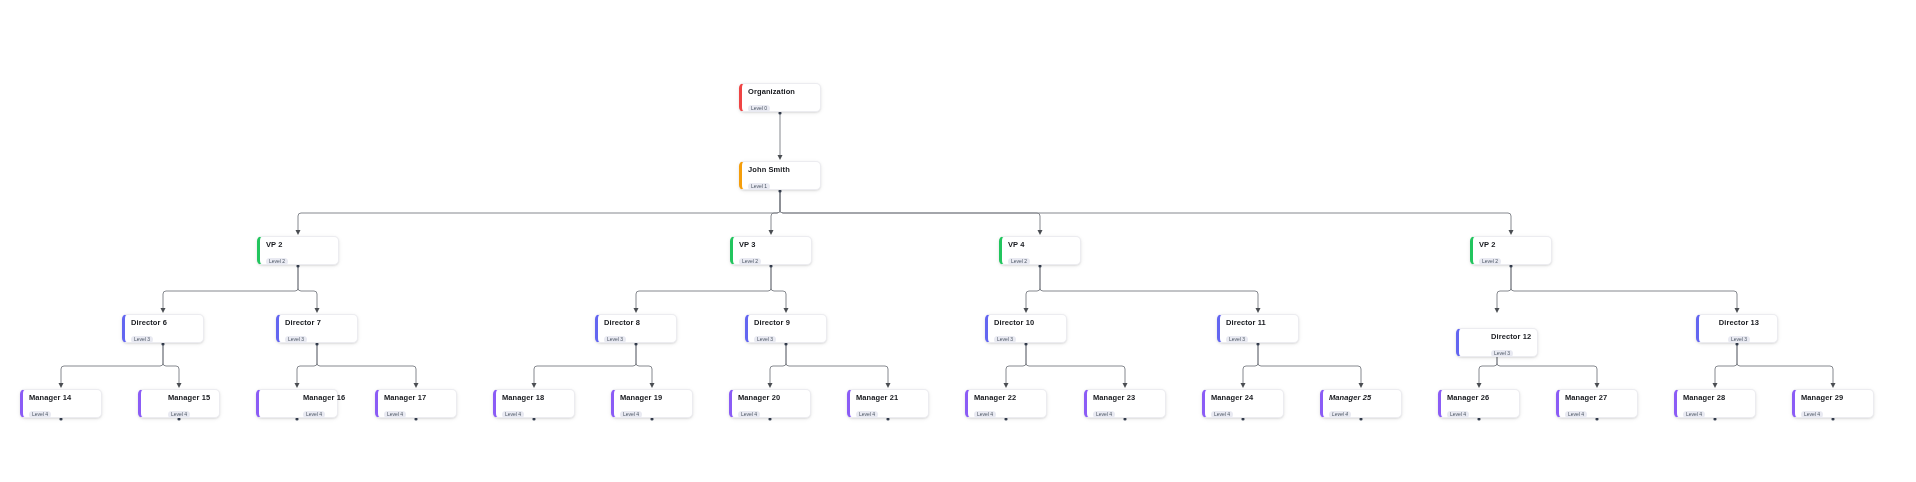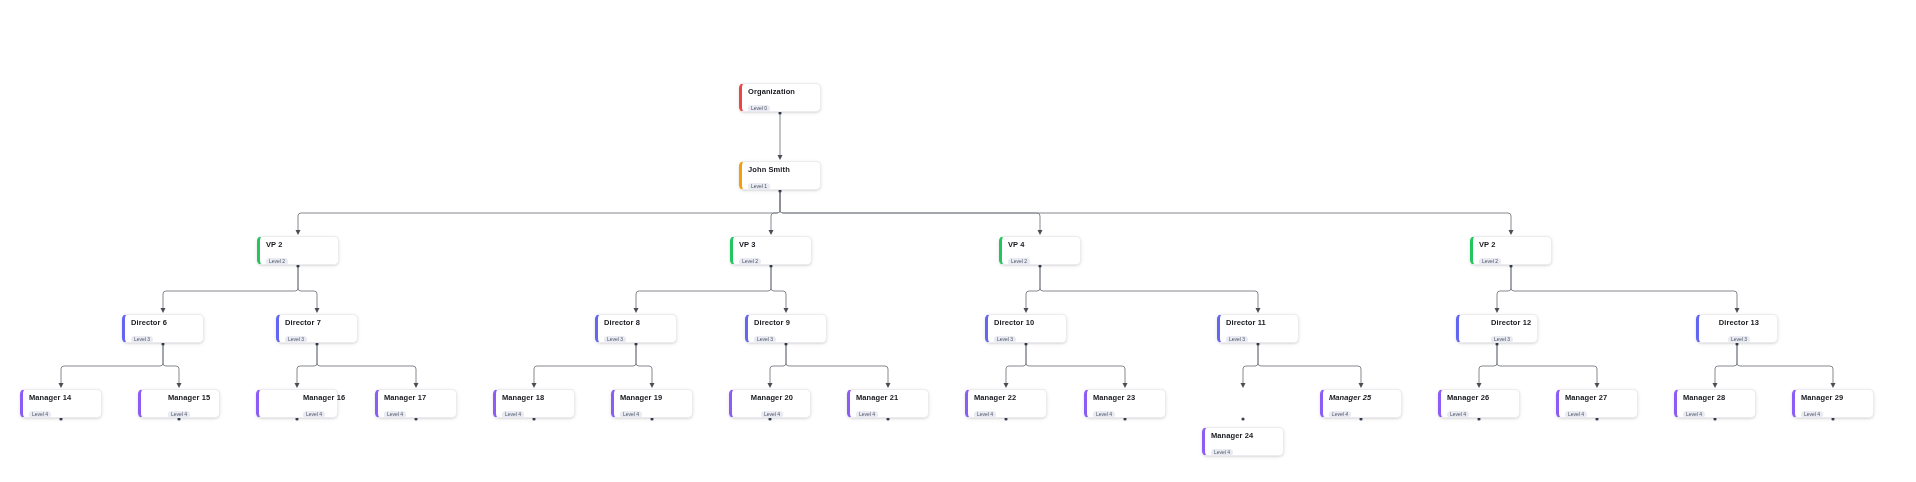--- a/index.html
+++ b/index.html
@@ -180,21 +180,21 @@
       <span class="node-badge">Level 3</span>
     </div>
     <div class="node" style="left: 985px; top: 314px; border-left-color: rgb(99, 102, 241);">
       <span class="node-title">Director 10</span>
       <span class="node-badge">Level 3</span>
     </div>
     <div class="node" style="left: 1217px; top: 314px; border-left-color: rgb(99, 102, 241);">
       <span class="node-title">Director 11</span>
       <span class="node-badge">Level 3</span>
     </div>
-    <div class="node" style="left: 1456px; top: 314px; border-left-color: rgb(99, 102, 241); padding-left: 32px;">
+    <div class="node" style="left: 1456px; top: 328px; border-left-color: rgb(99, 102, 241); padding-left: 32px;">
       <span class="node-title">Director 12</span>
       <span class="node-badge">Level 3</span>
     </div>
     <div class="node" style="left: 1696px; top: 314px; border-left-color: rgb(99, 102, 241); text-align: center;">
       <span class="node-title">Director 13</span>
       <span class="node-badge">Level 3</span>
     </div>
     <div class="node" style="left: 20px; top: 389px; border-left-color: rgb(139, 92, 246);">
       <span class="node-title">Manager 14</span>
       <span class="node-badge">Level 4</span>
@@ -212,37 +212,37 @@
       <span class="node-badge">Level 4</span>
     </div>
     <div class="node" style="left: 493px; top: 389px; border-left-color: rgb(139, 92, 246);">
       <span class="node-title">Manager 18</span>
       <span class="node-badge">Level 4</span>
     </div>
     <div class="node" style="left: 611px; top: 389px; border-left-color: rgb(139, 92, 246);">
       <span class="node-title">Manager 19</span>
       <span class="node-badge">Level 4</span>
     </div>
-    <div class="node" style="left: 729px; top: 389px; border-left-color: rgb(139, 92, 246); text-align: center;">
+    <div class="node" style="left: 729px; top: 389px; border-left-color: rgb(139, 92, 246);">
       <span class="node-title">Manager 20</span>
       <span class="node-badge">Level 4</span>
     </div>
     <div class="node" style="left: 847px; top: 389px; border-left-color: rgb(139, 92, 246);">
       <span class="node-title">Manager 21</span>
       <span class="node-badge">Level 4</span>
     </div>
     <div class="node" style="left: 965px; top: 389px; border-left-color: rgb(139, 92, 246);">
       <span class="node-title">Manager 22</span>
       <span class="node-badge">Level 4</span>
     </div>
     <div class="node" style="left: 1084px; top: 389px; border-left-color: rgb(139, 92, 246);">
       <span class="node-title">Manager 23</span>
       <span class="node-badge">Level 4</span>
     </div>
-    <div class="node" style="left: 1202px; top: 389px; border-left-color: rgb(139, 92, 246); margin-top: 38px;">
+    <div class="node" style="left: 1202px; top: 389px; border-left-color: rgb(139, 92, 246);">
       <span class="node-title">Manager 24</span>
       <span class="node-badge">Level 4</span>
     </div>
     <div class="node" style="left: 1320px; top: 389px; border-left-color: rgb(139, 92, 246); font-style: italic;">
       <span class="node-title">Manager 25</span>
       <span class="node-badge">Level 4</span>
     </div>
     <div class="node" style="left: 1438px; top: 389px; border-left-color: rgb(139, 92, 246);">
       <span class="node-title">Manager 26</span>
       <span class="node-badge">Level 4</span>

